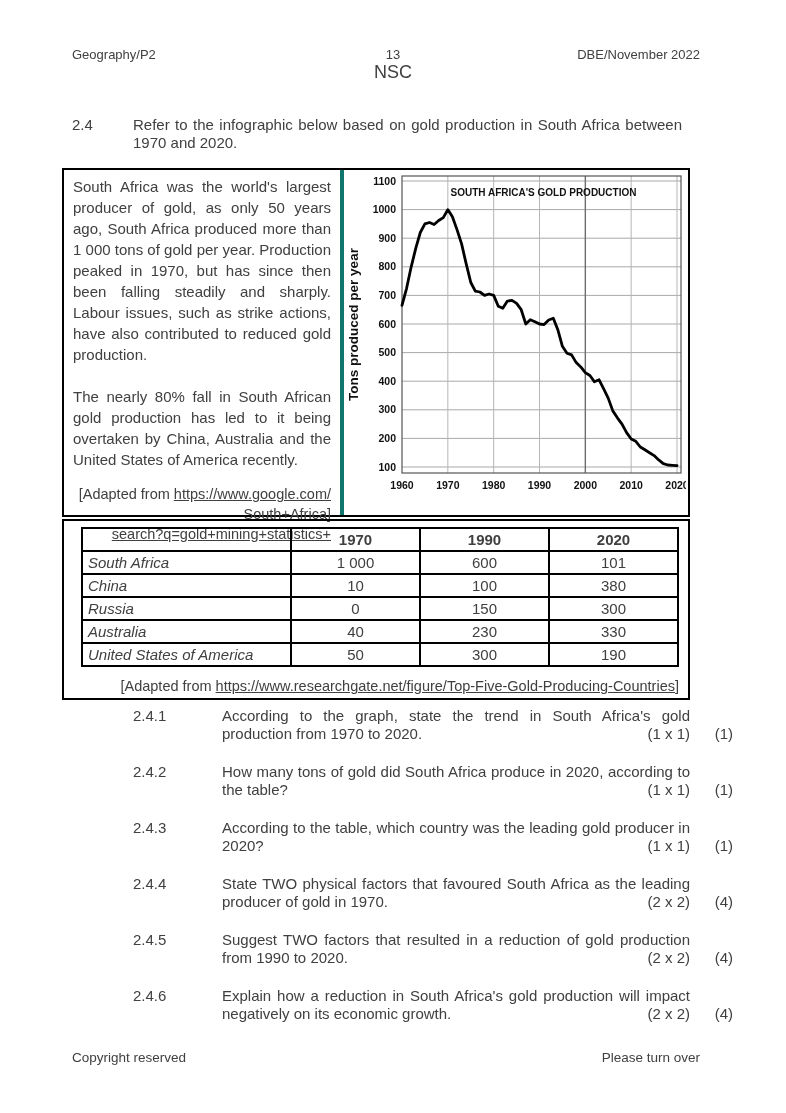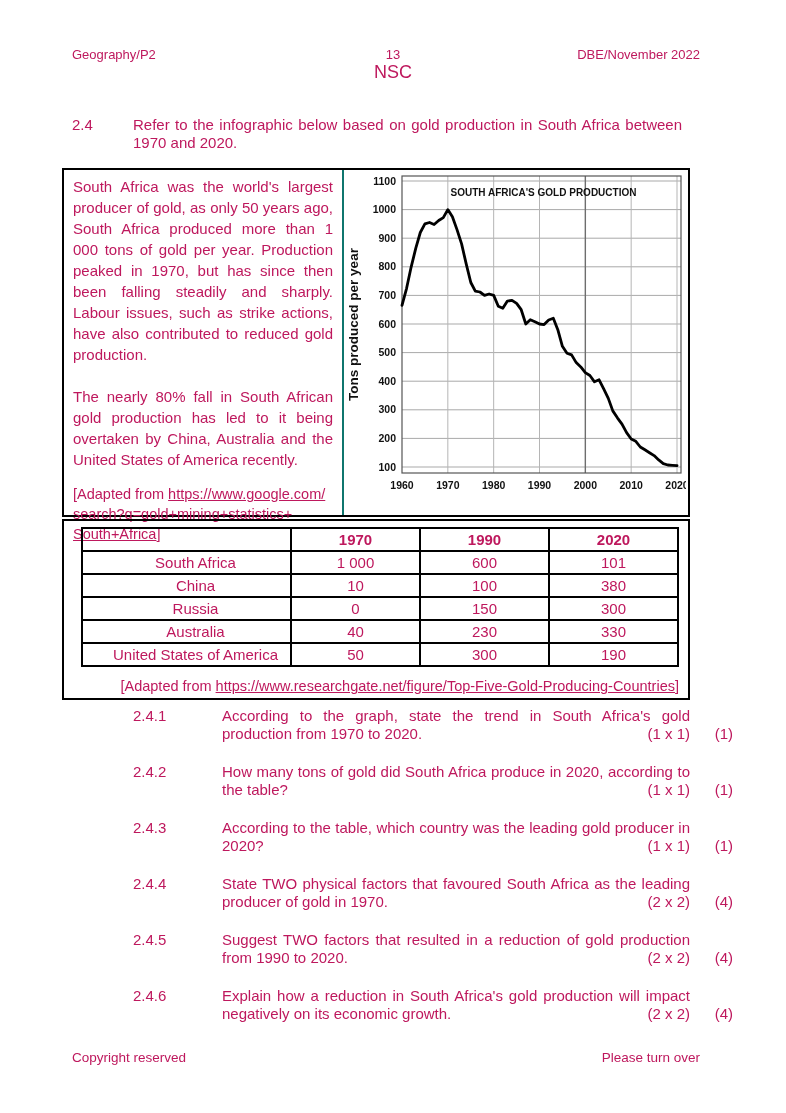--- a/index.html
+++ b/index.html
@@ -1,43 +1,43 @@
 <!DOCTYPE html>
 <html><head>
 <meta charset="utf-8">
 <style>
   html,body{margin:0;padding:0;background:#ffffff;}
   .page{
     position:relative;width:786px;height:1113px;background:#ffffff;
-    font-family:"Liberation Sans", sans-serif;color:#be185d;overflow:hidden;
+    font-family:"Liberation Sans", sans-serif;color:#404040;overflow:hidden;
   }
   
   .hdr-left{position:absolute;left:72px;top:47px;font-size:13px;}
   .hdr-center{position:absolute;left:0;top:47px;width:786px;text-align:center;font-size:13px;}
   .hdr-sub{position:absolute;left:0;top:62px;width:786px;text-align:center;font-size:18px;}
   .hdr-right{position:absolute;right:86px;top:47px;font-size:13px;}
   
   .q-intro-num{position:absolute;left:72px;top:116px;font-size:15px;}
   .q-intro-text{position:absolute;left:133px;top:116px;width:549px;font-size:15px;line-height:18px;text-align:justify;}
   
   .info-box{position:absolute;left:62px;top:168px;width:628px;height:349px;border:2px solid #000;box-sizing:border-box;display:flex;}
-  .info-left{width:280px;box-sizing:border-box;border-right:2px solid #0f766e;padding:6px 9px 0 9px;}
+  .info-left{width:280px;box-sizing:border-box;border-right:4px solid #0f766e;padding:6px 9px 0 9px;}
   .info-left p{margin:0;font-size:15px;line-height:21px;text-align:justify;}
   .info-left p.second{margin-top:21px;}
-  .cite{margin-top:14px;text-align:left;font-size:14.5px;line-height:20px;}
+  .cite{margin-top:14px;text-align:right;font-size:14.5px;line-height:20px;}
   .u{text-decoration:underline;}
   .chart-wrap{flex:1;position:relative;background:#fff;}
   .chart-wrap svg{display:block;}
   
   .table-box{position:absolute;left:62px;top:519px;width:628px;height:181px;border:2px solid #000;box-sizing:border-box;}
   .cmp-table{position:absolute;left:17px;top:6px;width:598px;border-collapse:collapse;table-layout:fixed;font-size:15px;}
   .cmp-table td,.cmp-table th{border:2px solid #000;padding:0;height:21px;}
   .cmp-table .title-cell{font-weight:bold;text-align:center;font-size:15px;height:21px;}
   .cmp-table th{font-weight:bold;text-align:center;}
-  .cmp-table td.country{text-align:center;padding-left:18px;}
+  .cmp-table td.country{text-align:left;padding-left:5px;font-style:italic;}
   .cmp-table td.num{text-align:center;border-radius:6px;}
   .col-country{width:209px;}
   .col-year{width:129px;}
   .table-cite{position:absolute;right:9px;top:157px;font-size:14.5px;}
   
   .questions{position:absolute;left:133px;top:707px;width:600px;}
   .q{display:grid;grid-template-columns:77px 468px 1fr;margin-bottom:21px;font-size:15px;line-height:17.5px;gap:12px;}
   .q .qtext{text-align:justify;margin:0;}
   .q .alloc{float:right;}
   .q .marks{text-align:right;align-self:end;}
@@ -57,22 +57,22 @@
 
   <div class="q-intro-num">2.4</div>
   <div class="q-intro-text">Refer to the infographic below based on gold production in South Africa between 1970 and 2020.</div>
 
   <div class="info-box">
     <div class="info-left">
       <p>South Africa was the world's largest producer of gold, as only 50 years ago, South Africa produced more than 1 000 tons of gold per year. Production peaked in 1970, but has since then been falling steadily and sharply. Labour issues, such as strike actions, have also contributed to reduced gold production.</p>
       <p class="second">The nearly 80% fall in South African gold production has led to it being overtaken by China, Australia and the United States of America recently.</p>
       <div class="cite">
         <div><span>[Adapted from </span><span class="u">https://www.google.com/</span></div>
+        <div><span class="u">South+Africa</span><span>]</span></div>
         <div><span class="u">search?q=gold+mining+statistics+</span></div>
-        <div><span class="u">South+Africa</span><span>]</span></div>
       </div>
     </div>
     <div class="chart-wrap">
       <svg width="342" height="345" viewBox="0 0 342 345">
           <rect x="58" y="6" width="279" height="297" fill="#ffffff" stroke="none"></rect>
           <line x1="58" y1="297" x2="337" y2="297" stroke="#a9a9a9" stroke-width="1"></line>
           <line x1="58" y1="268.4" x2="337" y2="268.4" stroke="#a9a9a9" stroke-width="1"></line>
           <line x1="58" y1="239.8" x2="337" y2="239.8" stroke="#a9a9a9" stroke-width="1"></line>
           <line x1="58" y1="211.2" x2="337" y2="211.2" stroke="#a9a9a9" stroke-width="1"></line>
           <line x1="58" y1="182.6" x2="337" y2="182.6" stroke="#a9a9a9" stroke-width="1"></line>

